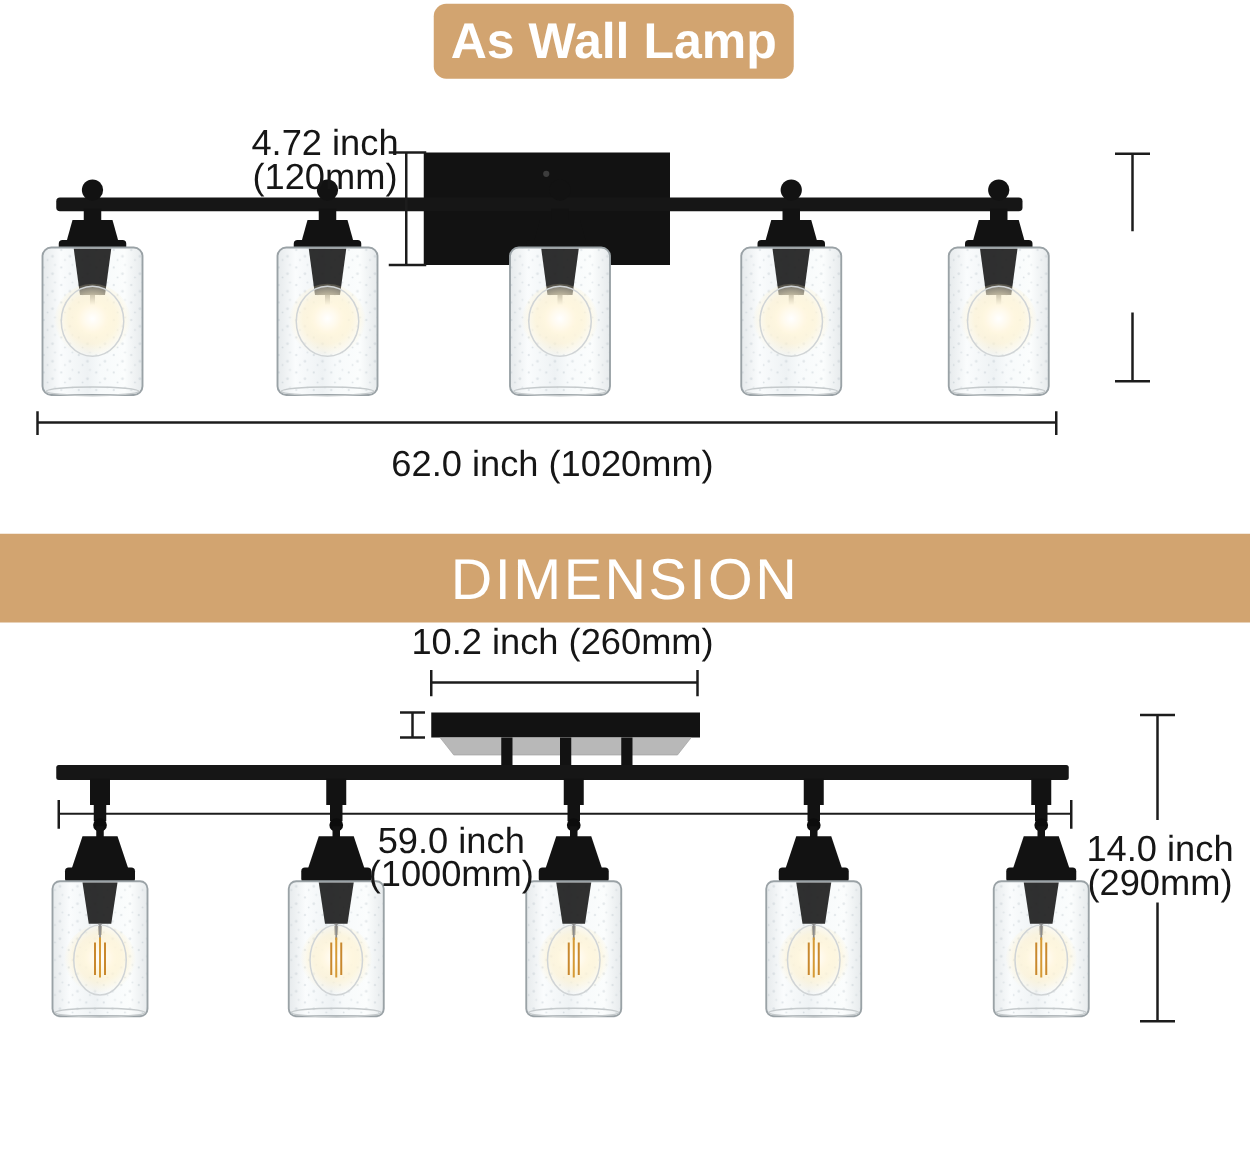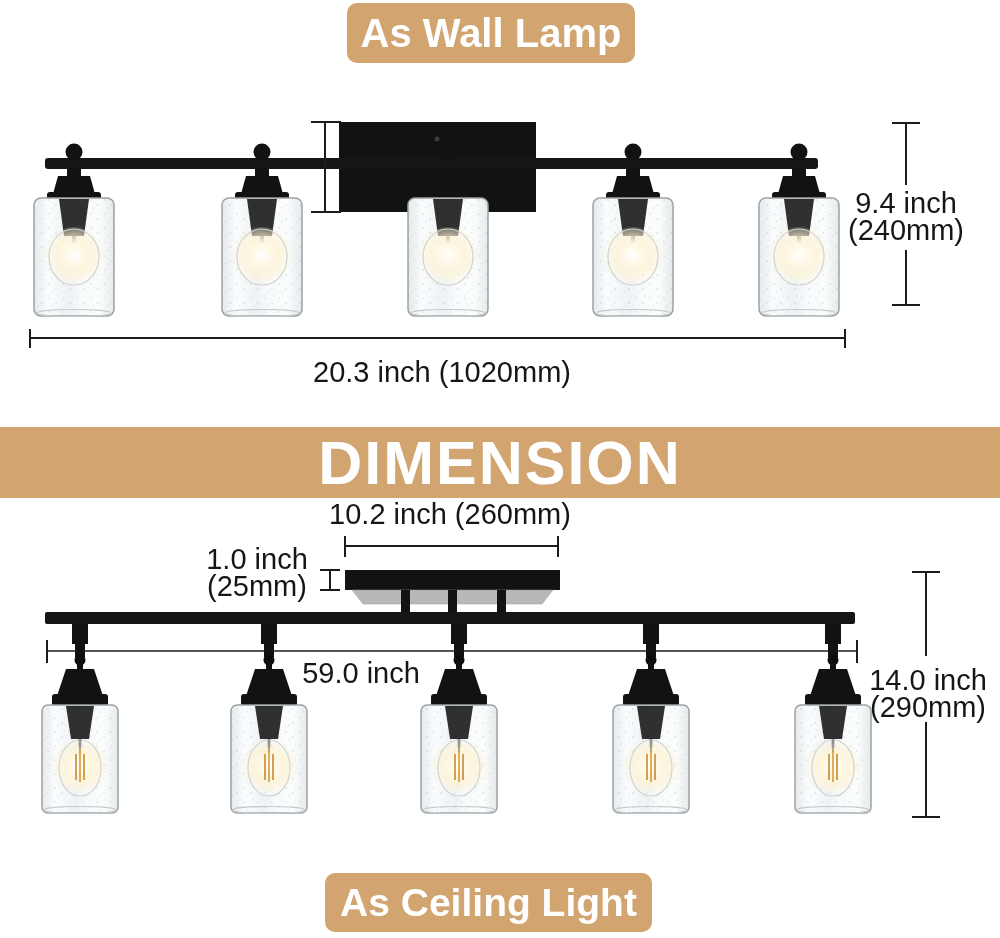--- a/index.html
+++ b/index.html
@@ -9,21 +9,21 @@
   }
   .banner{
     position:absolute;background:#d2a470;color:#ffffff;font-weight:bold;
     display:flex;align-items:center;justify-content:center;border-radius:10px;
     white-space:nowrap;
   }
   .banner.top{left:347px;top:3px;width:288px;height:60px;font-size:40px;}
   .banner.bottom{left:325px;top:873px;width:327px;height:59px;font-size:39px;}
   .band{
     position:absolute;left:0;top:427px;width:1000px;height:71px;background:#d2a470;
-    color:#ffffff;font-weight:bold;font-size:61px;letter-spacing:2px;
+    color:#ffffff;font-weight:normal;font-size:46px;letter-spacing:2px;
     display:flex;align-items:center;justify-content:center;
   }
   .dim{
     position:absolute;font-size:29px;line-height:27px;text-align:center;
     white-space:nowrap;color:#161616;
   }
   .dim span{display:block;}
   svg.art{position:absolute;left:0;top:0;}
 </style>
 </head>
@@ -160,43 +160,39 @@
         <line x1="926" y1="722" x2="926" y2="817"></line>
         <line x1="912" y1="817" x2="940" y2="817"></line>
       </g>
     </g>
   </svg>
 
   <div class="banner top">As Wall Lamp</div>
 
   <div class="band">DIMENSION</div>
 
-  <div class="banner bottom">As Ceiling Light</div>
+
+  <div class="dim" style="left:194px;top:102px;width:132px">
+    <span>4.72 inch</span>
+    <span>(120mm)</span>
+  </div>
 
 
-  <div class="dim" style="left:838px;top:190px;width:136px">
-    <span>9.4 inch</span>
-    <span>(240mm)</span>
-  </div>
-
   <div class="dim" style="left:292px;top:359px;width:300px">
-    <span>20.3 inch (1020mm)</span>
+    <span>62.0 inch (1020mm)</span>
   </div>
 
   <div class="dim" style="left:300px;top:501px;width:300px">
     <span>10.2 inch (260mm)</span>
   </div>
 
-  <div class="dim" style="left:191px;top:546px;width:132px">
-    <span>1.0 inch</span>
-    <span>(25mm)</span>
-  </div>
 
   <div class="dim" style="left:291px;top:660px;width:140px">
     <span>59.0 inch</span>
+    <span>(1000mm)</span>
   </div>
 
   <div class="dim" style="left:860px;top:667px;width:136px">
     <span>14.0 inch</span>
     <span>(290mm)</span>
   </div>
 
 </div>
 
 </body></html>

